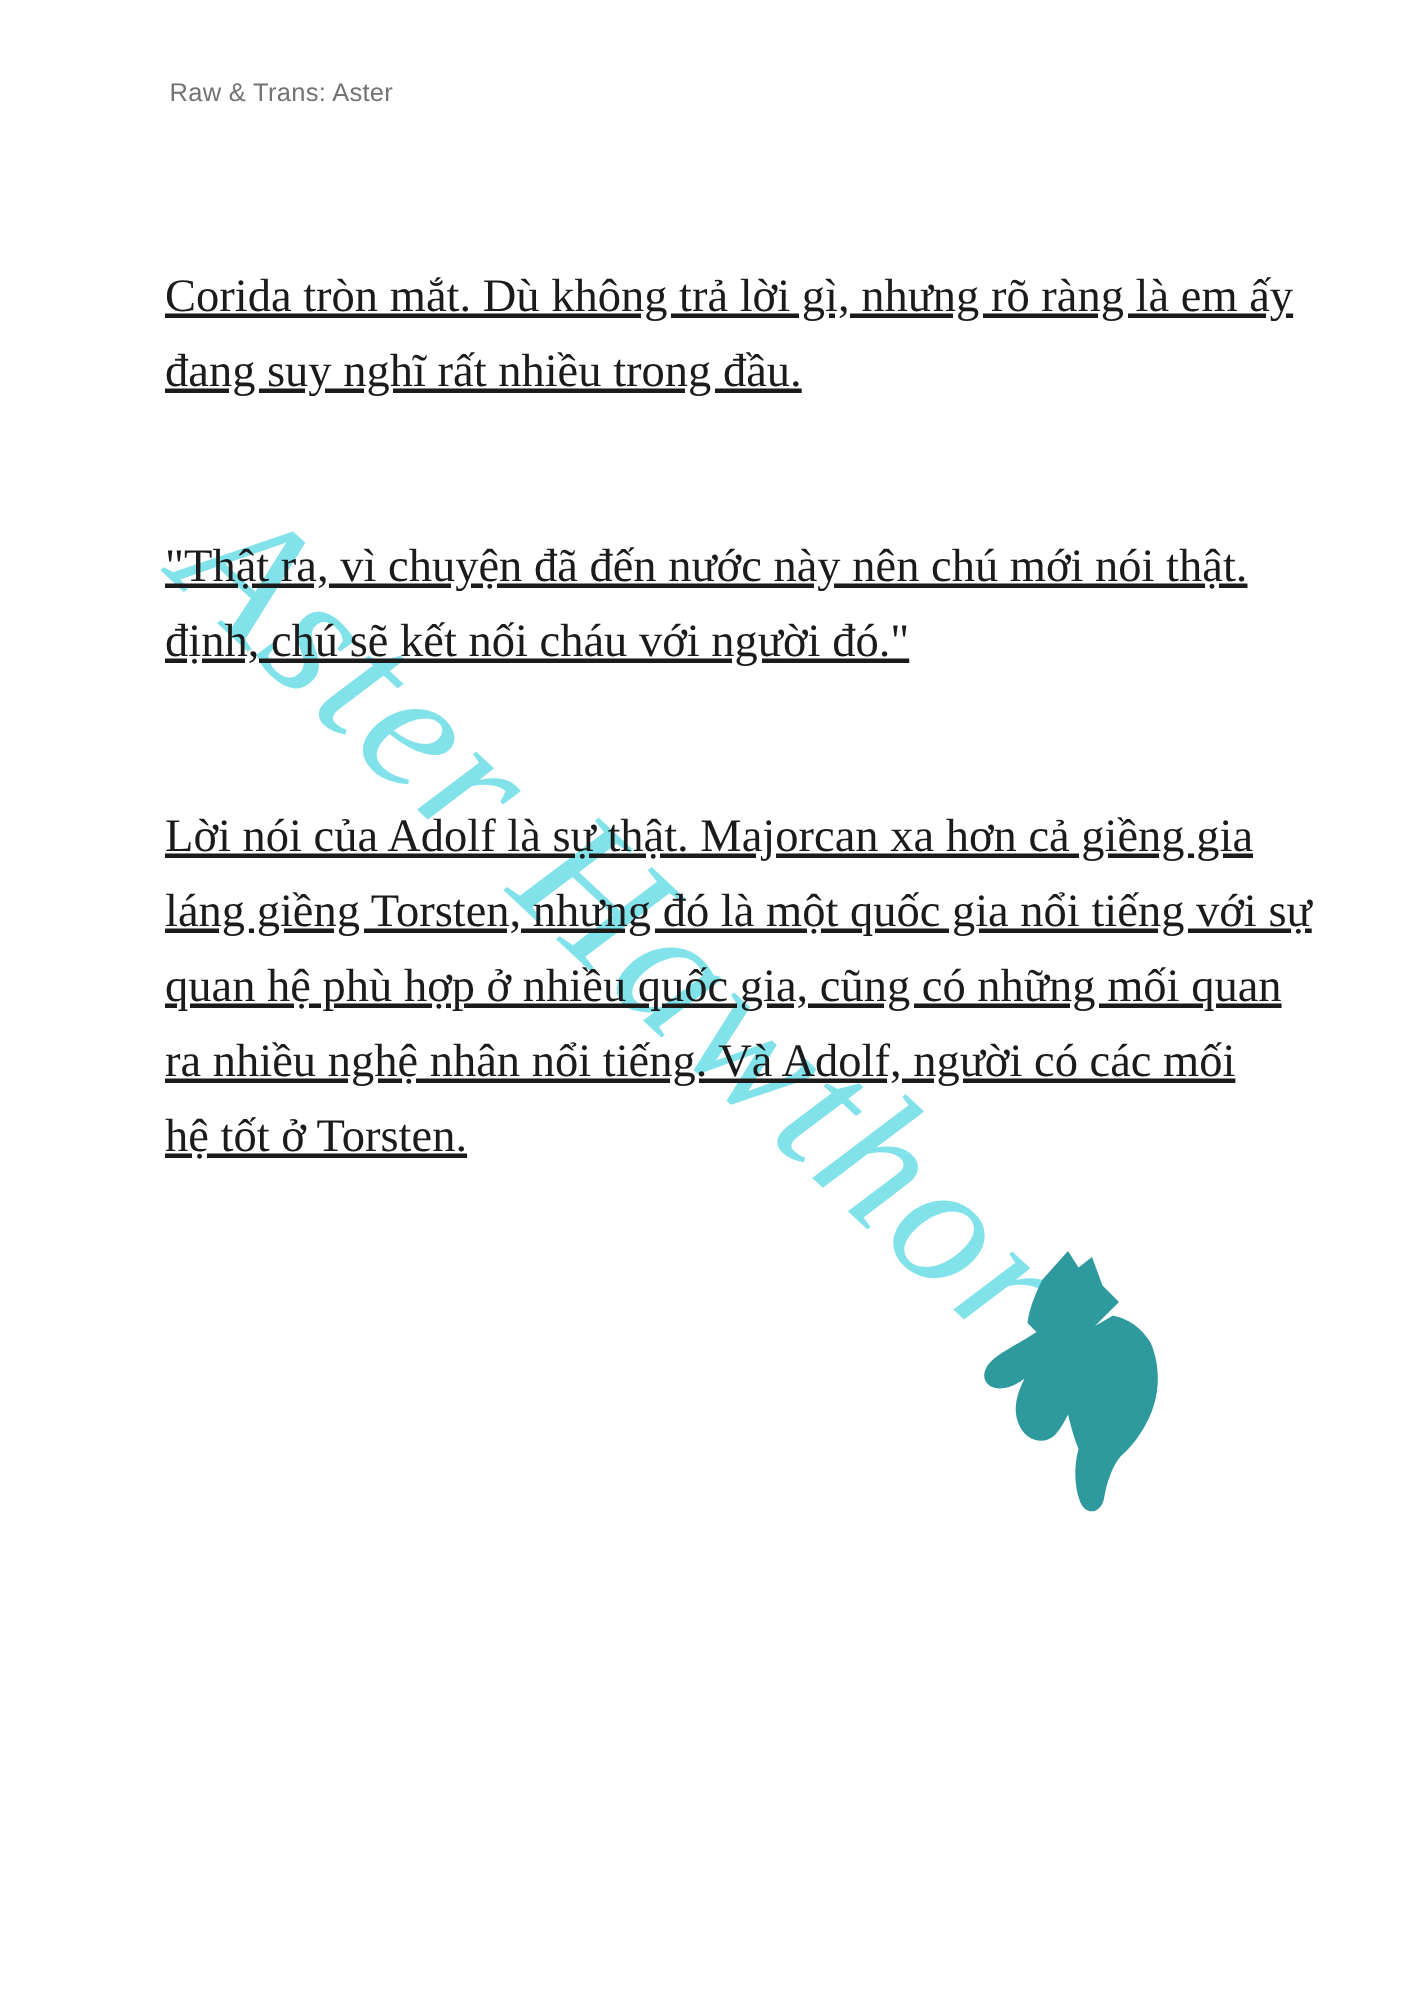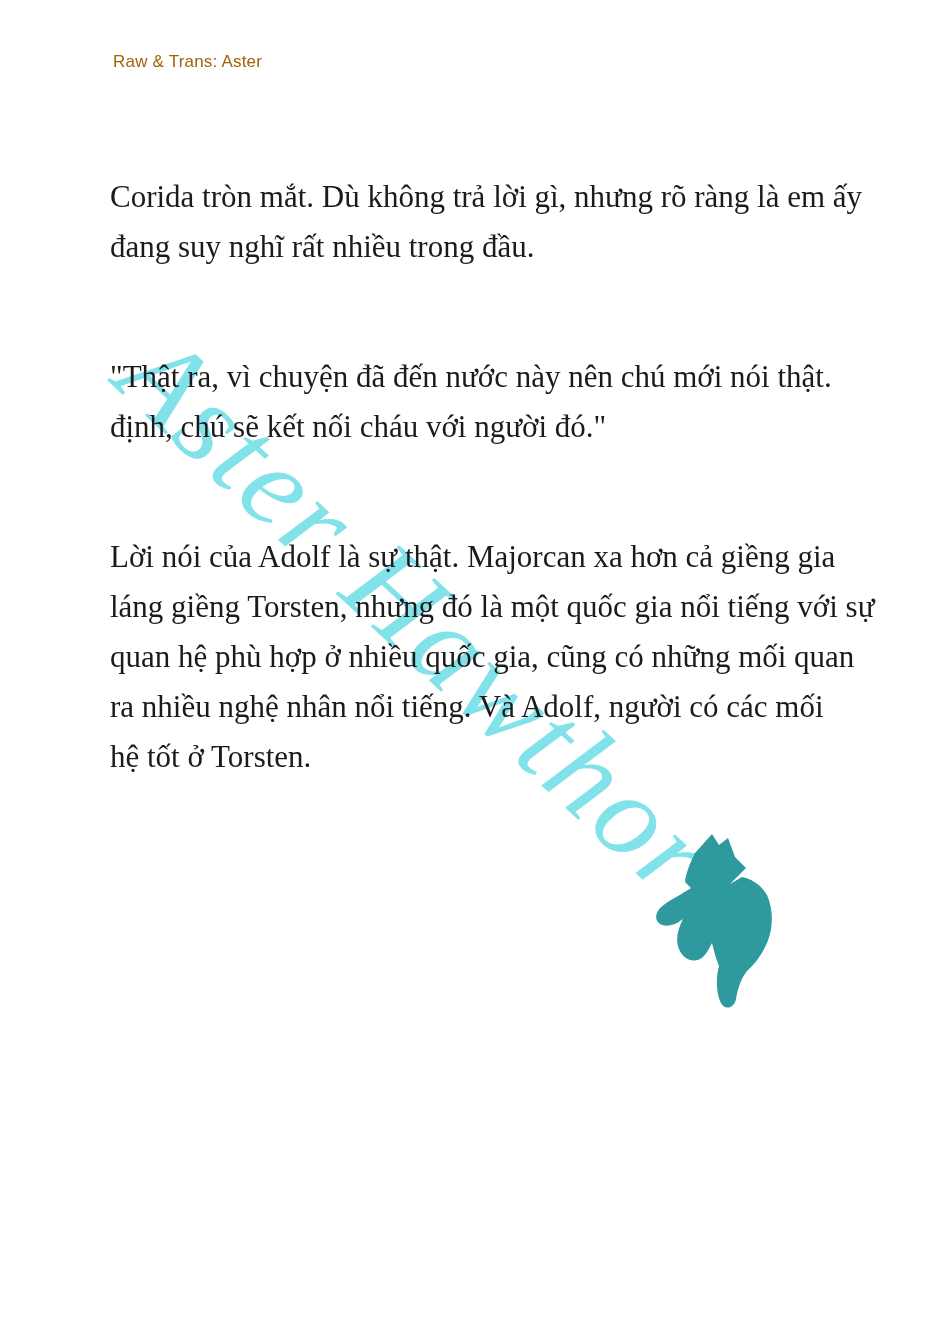--- a/index.html
+++ b/index.html
@@ -14,21 +14,21 @@
     background: #ffffff;
     overflow: hidden;
     font-family: "Liberation Serif", serif;
   }
   .header-credit {
     position: absolute;
     left: 113px;
     top: 52px;
     font-family: "Liberation Sans", sans-serif;
     font-size: 17px;
-    color: #a16207;
+    color: #737373;
     letter-spacing: 0.2px;
     z-index: 3;
   }
   .watermark {
     position: absolute;
     left: 28px;
     top: 568px;
     font-family: "Liberation Serif", serif;
     font-style: italic;
     font-size: 120px;
@@ -51,20 +51,21 @@
     position: absolute;
     left: 110px;
     top: 172px;
     width: 745px;
     z-index: 2;
     color: #1b1b1b;
     font-size: 31px;
   }
   .para {
     margin: 0 0 80px 0;
+    text-decoration: underline;
   }
   .line {
     display: block;
     line-height: 50px;
     white-space: nowrap;
   }
 </style>
 </head>
 <body>
 

